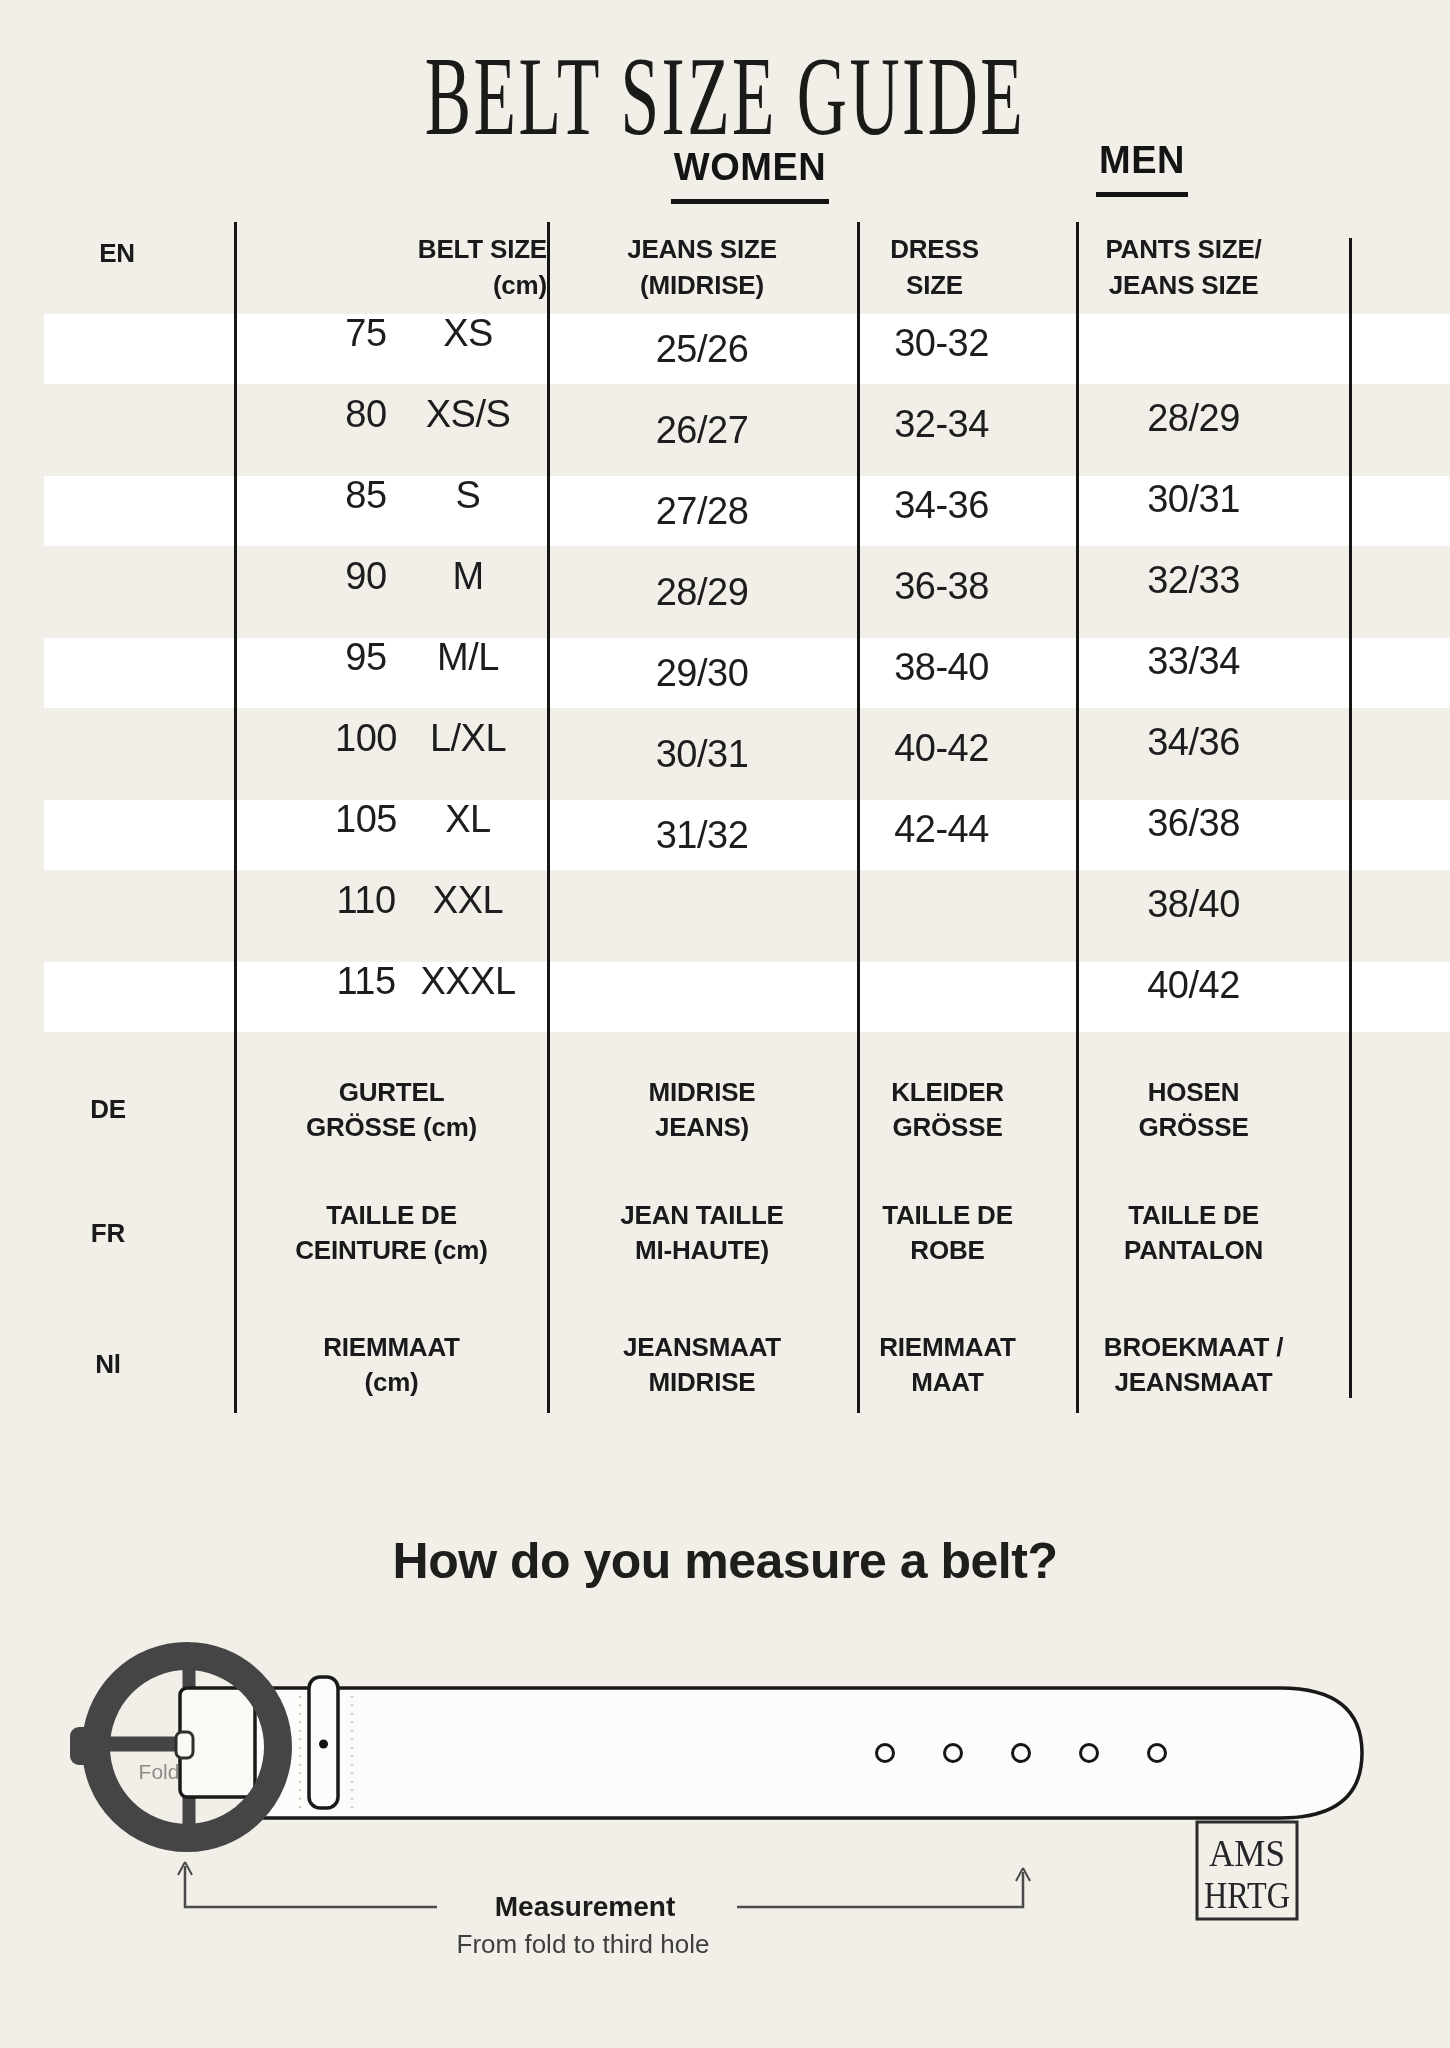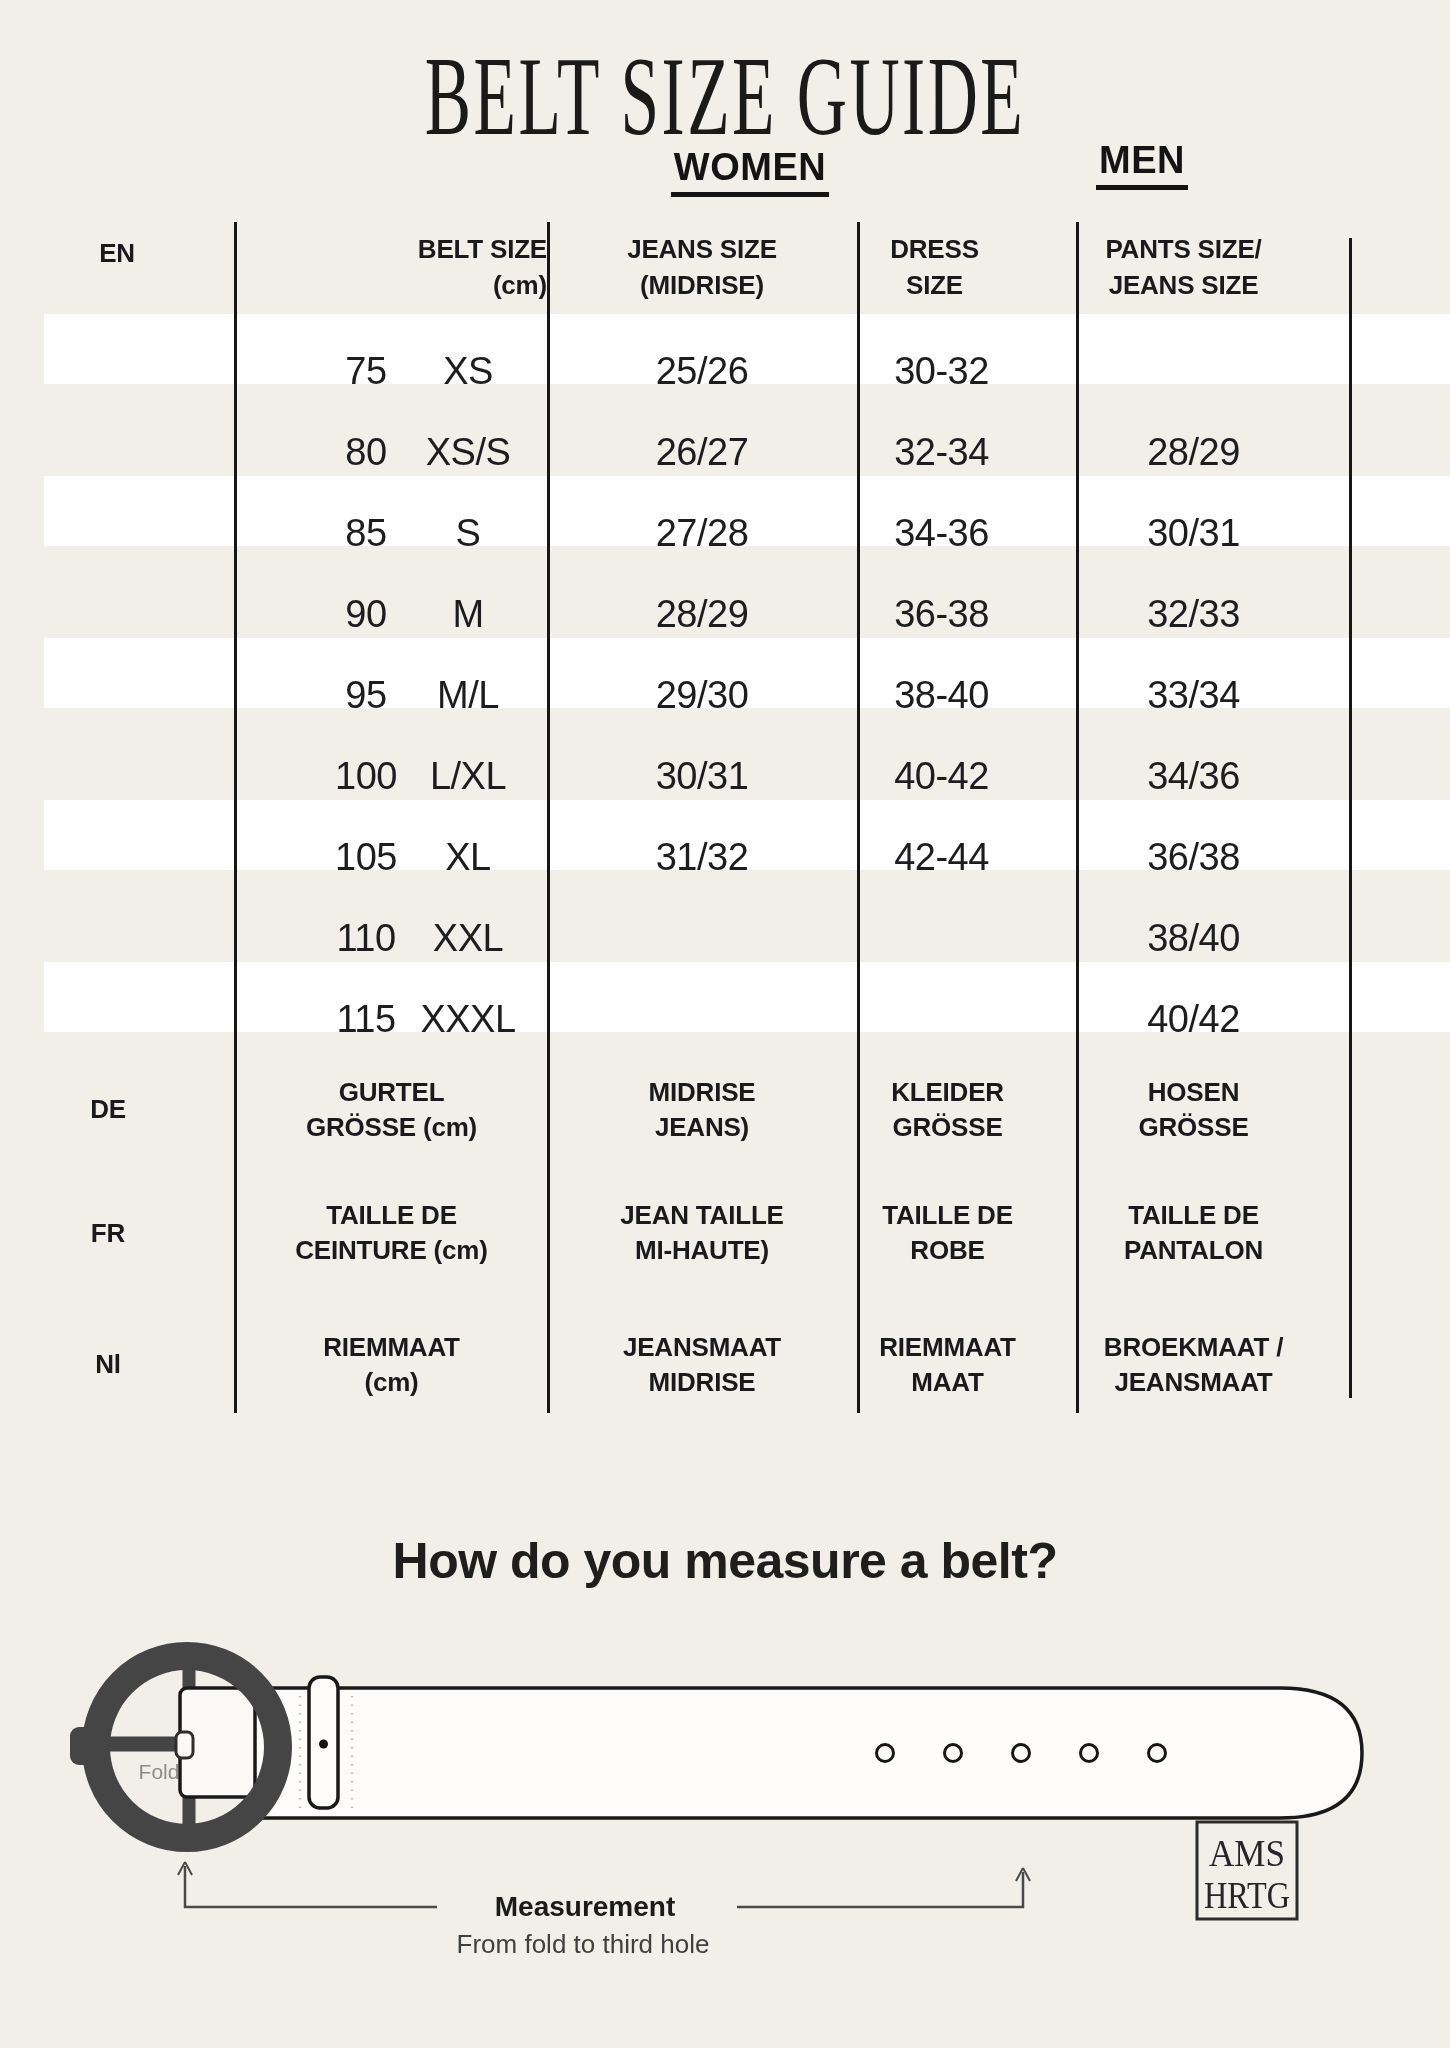--- a/index.html
+++ b/index.html
@@ -18,38 +18,38 @@
     font-family:"Liberation Serif", serif;
     font-size:112px;line-height:1.0;
     letter-spacing:4px;
     color:#1a1a18;
     transform:scaleX(0.62);
     transform-origin:50% 50%;
     white-space:nowrap;
   }
   
   .gender{position:absolute;text-align:center;font-weight:bold;font-size:38px;letter-spacing:0.5px;color:#141414;}
-  .gender span{display:inline-block;border-bottom:5px solid #141414;padding:0 3px 3px 3px;}
+  .gender span{display:inline-block;border-bottom:5px solid #141414;padding:0 3px 10px 3px;}
   .g-women{top:146px;left:610px;width:280px;}
   .g-men{top:139px;left:1042px;width:200px;}
   
   .table{position:absolute;top:222px;left:0;width:1450px;height:1191px;margin-left:44px;}
   .stripe{position:absolute;left:0;width:100%;height:70px;background:#ffffff;}
   .vline{position:absolute;top:0;width:3px;height:1191px;background:#161616;}
   .row{position:absolute;left:0;width:1450px;display:grid;grid-template-columns:192px 311px 310px 219px 273px 145px;}
   .hrow{top:0;height:90px;}
   .hcell,.lcell{display:flex;flex-direction:column;justify-content:center;text-align:center;
     font-weight:bold;font-size:26px;line-height:36px;color:#1a1a1c;letter-spacing:-0.2px;white-space:nowrap;}
   .h-en{padding-bottom:28px;padding-right:46px;}
   .h-belt{padding-left:16px;text-align:right;}
   .h-dress{padding-right:64px;}
   .h-pants{padding-right:58px;}
   .bodyrows{position:absolute;top:90px;left:0;width:1450px;}
   .brow{position:relative;height:81px;}
-  .bcell{display:flex;align-items:flex-end;justify-content:center;
+  .bcell{display:flex;align-items:flex-start;justify-content:center;
     font-size:38px;letter-spacing:-0.5px;color:#1d1d1f;white-space:nowrap;}
   .c-belt{justify-content:flex-start;}
   .c-belt .num{margin-left:58px;width:144px;text-align:center;}
   .c-belt .lbl{margin-left:-30px;width:120px;text-align:center;}
   .c-jeans{padding-top:16px;}
   .c-dress{padding-right:50px;padding-top:10px;}
   .c-pants{padding-right:38px;padding-top:4px;}
   .lrow-de{top:819px;height:127px;}
   .lrow-fr{top:946px;height:122px;}
   .lrow-nl{top:1068px;height:123px;}

